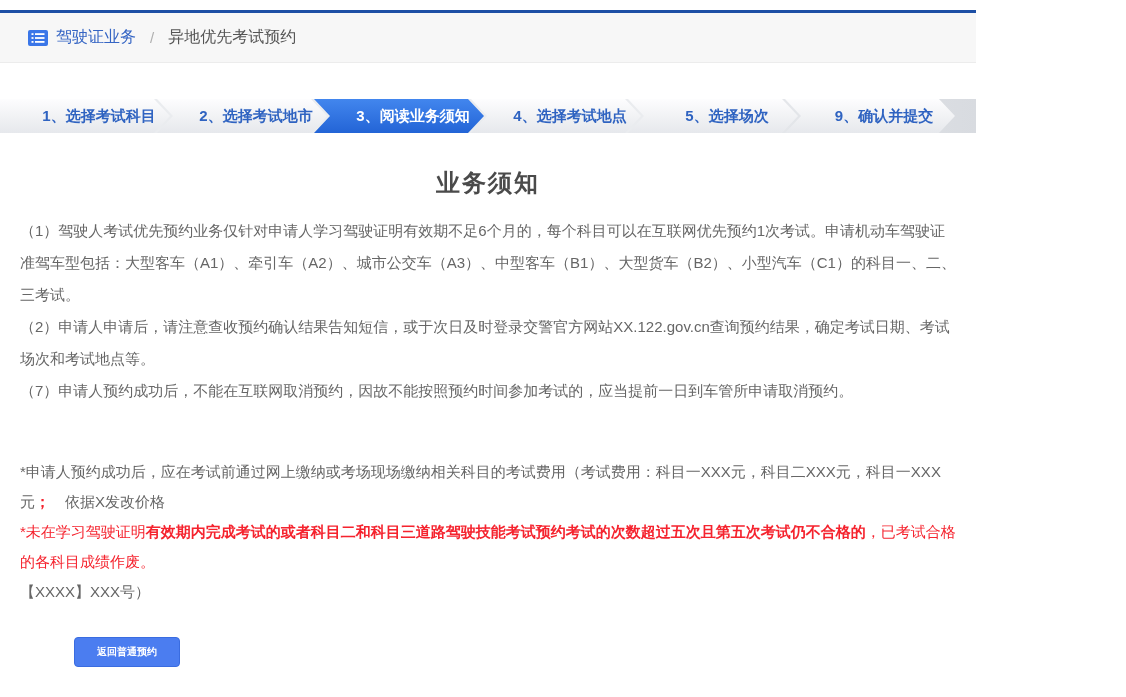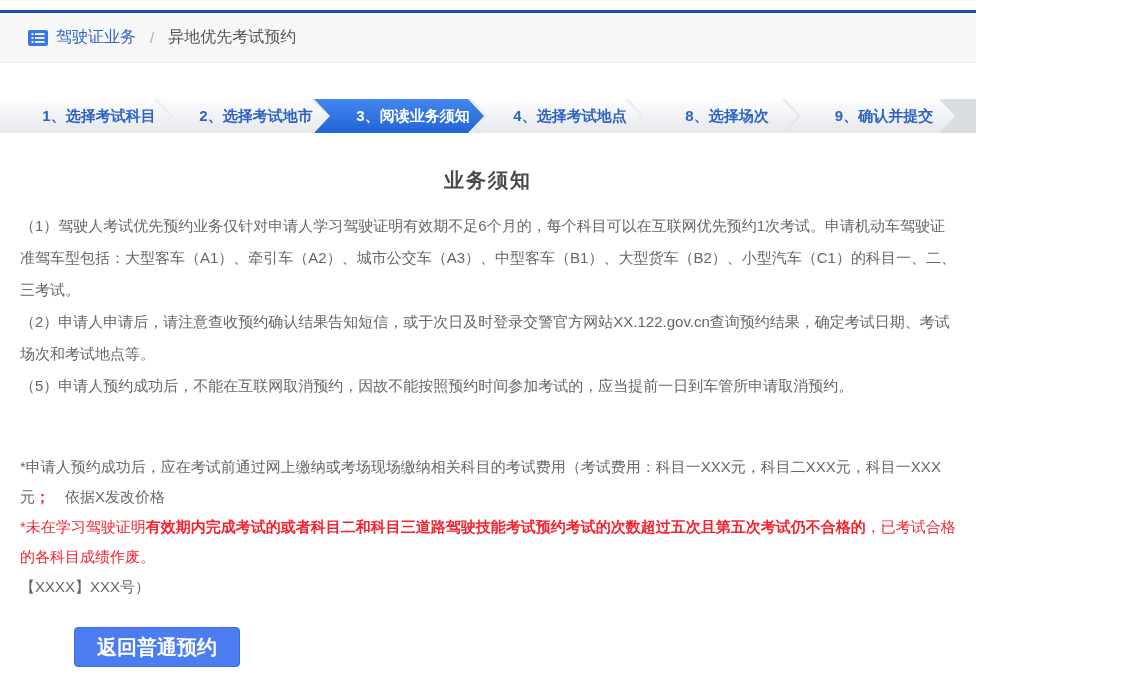--- a/index.html
+++ b/index.html
@@ -27,33 +27,33 @@
           background:linear-gradient(#fdfdfe,#e6e8ec);
           clip-path:polygon(0 0, calc(100% - 16px) 0, 100% 50%, calc(100% - 16px) 100%, 0 100%, 16px 50%);padding-left:28px; }
   .step:first-child { clip-path:polygon(0 0, calc(100% - 16px) 0, 100% 50%, calc(100% - 16px) 100%, 0 100%); }
   .step + .step { margin-left:-13px; }
   .step:nth-child(1){z-index:6} .step:nth-child(2){z-index:5} .step:nth-child(3){z-index:4}
   .step:nth-child(4){z-index:3} .step:nth-child(5){z-index:2} .step:nth-child(6){z-index:1}
   .step.active { background:linear-gradient(#4286ee,#2364d6); color:#fff; }
   .steps-filler { flex:1 1 auto; }
 
   
-  .notice-title { text-align:center; font-size:20px; font-weight:bold; color:#4a4a4a;
+  .notice-title { text-align:center; font-size:24px; font-weight:bold; color:#4a4a4a;
                   margin:34px 0 16px; letter-spacing:2px; }
   .paragraphs p { margin:0; padding:0 20px; font-size:15px; line-height:32px; color:#666; }
   .notes { margin-top:50px; }
   .notes p { margin:0; padding:0 20px; font-size:15px; line-height:30px; color:#666; }
   .red { color:#f5232e; }
   .red-bold { color:#f5232e; font-weight:bold; }
 
   
   .footer { position:absolute; left:0; right:0; bottom:30px;
             display:flex; justify-content:space-between; padding:0 86px 0 74px; }
   .btn { background:#4b7df0; color:#fff; border:1px solid #3a6ce0; border-radius:4px;
-         font-size:20px; font-weight:bold; padding:9px 22px; line-height:1;
+         font-size:10px; font-weight:bold; padding:9px 22px; line-height:1;
          font-family:"Liberation Sans","DejaVu Sans",sans-serif; cursor:pointer;margin-top:36px; }
 </style>
 </head>
 <body>
 
 <div class="page">
 
   <div class="top-gap"></div>
   <div class="top-line"></div>
 
@@ -70,32 +70,32 @@
     <span class="crumb-section">驾驶证业务</span>
     <span class="crumb-sep">/</span>
     <span class="crumb-current">异地优先考试预约</span>
   </div>
 
   <nav class="steps">
     <div class="step">1、选择考试科目</div>
     <div class="step">2、选择考试地市</div>
     <div class="step active">3、阅读业务须知</div>
     <div class="step">4、选择考试地点</div>
-    <div class="step">8、选择场次</div>
+    <div class="step">5、选择场次</div>
     <div class="step">9、确认并提交</div>
     <div class="steps-filler"></div>
   </nav>
 
   <main>
     <h1 class="notice-title">业务须知</h1>
 
     <div class="paragraphs">
       <p>（1）驾驶人考试优先预约业务仅针对申请人学习驾驶证明有效期不足6个月的，每个科目可以在互联网优先预约1次考试。申请机动车驾驶证准驾车型包括：大型客车（A1）、牵引车（A2）、城市公交车（A3）、中型客车（B1）、大型货车（B2）、小型汽车（C1）的科目一、二、三考试。</p>
       <p>（2）申请人申请后，请注意查收预约确认结果告知短信，或于次日及时登录交警官方网站XX.122.gov.cn查询预约结果，确定考试日期、考试场次和考试地点等。</p>
-      <p>（5）申请人预约成功后，不能在互联网取消预约，因故不能按照预约时间参加考试的，应当提前一日到车管所申请取消预约。</p>
+      <p>（7）申请人预约成功后，不能在互联网取消预约，因故不能按照预约时间参加考试的，应当提前一日到车管所申请取消预约。</p>
     </div>
 
     <div class="notes">
       <p><span>*申请人预约成功后，应在考试前通过网上缴纳或考场现场缴纳相关科目的考试费用（考试费用：科目一XXX元，科目二XXX元，科目一XXX元</span><span class="red-bold">；</span><span>　依据X发改价格</span></p>
       <p><span class="red">*未在学习驾驶证明</span><span class="red-bold">有效期内完成考试的或者科目二和科目三道路驾驶技能考试预约考试的次数超过五次且第五次考试仍不合格的</span><span class="red">，已考试合格的各科目成绩作废。</span></p>
       <p>【XXXX】XXX号）</p>
     </div>
   </main>
 
   <div class="footer">

